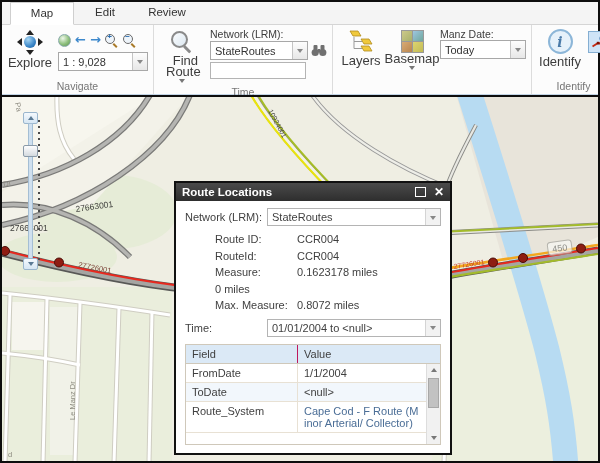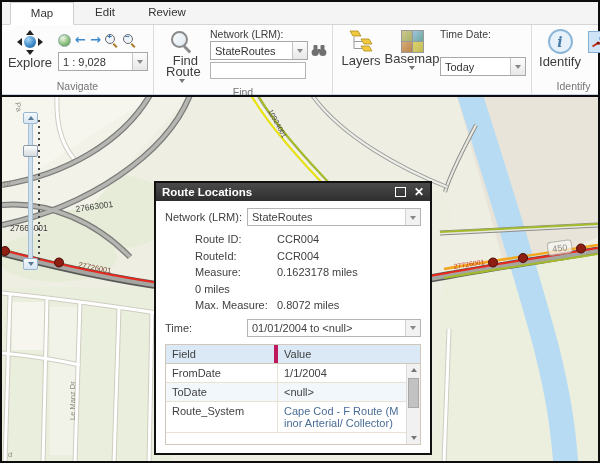--- a/index.html
+++ b/index.html
@@ -52,21 +52,21 @@
     background:linear-gradient(135deg,#fafcfe,#dde8f1);}
   .bigmag .handle{position:absolute;left:15px;top:15px;width:9px;height:3px;background:#8a8a8a;transform:rotate(45deg);transform-origin:0 0;border-radius:1px;}
 
   .network-col{display:flex;flex-direction:column;padding-top:1px;}
   .network-col .flabel{font-size:10.5px;color:#3c3c3c;margin-bottom:1px;}
   .net-row{display:flex;align-items:center;gap:3px;}
   .net-combo{width:96px;}
   .route-input{width:94px;height:15px;border:1px solid #b4b4b4;background:#fff;margin-top:2px;}
 
   .viewdate-col{display:flex;flex-direction:column;padding-top:1px;}
-  .vd-combo{width:84px;margin-top:17px;}
+  .vd-combo{width:84px;margin-top:0;}
 
   .layers-icon,.basemap-icon{margin:3px auto 1px;}
   .basemap-grid{width:22px;height:22px;display:grid;grid-template-columns:10px 10px;grid-template-rows:10px 10px;gap:1px;}
   .bm{width:10px;height:10px;border:0.5px solid #999;}
   .bm1{background:linear-gradient(135deg,#cdc98b,#a8b06a);}
   .bm2{background:linear-gradient(135deg,#9ec6e0,#6fa89c);}
   .bm3{background:linear-gradient(135deg,#d8ab76,#b9854e);}
   .bm4{background:linear-gradient(135deg,#ddd470,#c2bb54);}
 
   .id-circle{width:25px;height:25px;border-radius:50%;border:2px solid #8cb6d8;background:#e6f1fa;color:#4a7aa8;
@@ -84,38 +84,38 @@
   .sl-btn.top{top:0;}
   .sl-btn.bottom{top:146px;}
   .sl-up::after{content:"";border:3px solid transparent;border-bottom:4px solid #5a7a94;margin-bottom:3px;}
   .sl-down::after{content:"";border:3px solid transparent;border-top:4px solid #5a7a94;margin-top:3px;}
   .sl-track{position:absolute;left:5px;top:11px;width:5px;height:136px;background:#cfe0ef;border:1px solid #a4bed4;box-sizing:border-box;}
   .sl-handle{position:absolute;left:0;top:33px;width:15px;height:12px;background:linear-gradient(#fefefe,#d4dadf);border:1px solid #8a9aa8;border-radius:2px;box-sizing:border-box;}
   .sl-ticks{position:absolute;left:15px;top:8px;width:1.5px;height:140px;
     background:repeating-linear-gradient(#4a4a4a 0 2.5px,transparent 2.5px 6px);}
 
   
-  .dialog{position:absolute;left:152px;top:84px;width:278px;height:274px;border:2px solid #111;background:#fff;box-sizing:border-box;display:flex;flex-direction:column;}
+  .dialog{position:absolute;left:172px;top:84px;width:278px;height:274px;border:2px solid #111;background:#fff;box-sizing:border-box;display:flex;flex-direction:column;}
   .dlg-title{height:18px;background:linear-gradient(#4a4a4a,#2e2e2e);color:#fff;font-size:11.5px;font-weight:bold;display:flex;align-items:center;padding:0 6px;flex-shrink:0;}
   .dlg-btns{margin-left:auto;display:flex;align-items:center;gap:8px;}
   .dlg-max{width:9px;height:8px;border:1.5px solid #fff;box-sizing:content-box;}
   .dlg-close{font-size:12px;font-weight:bold;line-height:10px;}
   .dlg-body{flex:1;padding:7px 9px 8px;display:flex;flex-direction:column;font-size:11px;color:#3f3f3f;overflow:hidden;}
   .dlg-row{display:flex;align-items:center;}
   .dlg-label{width:82px;flex-shrink:0;}
   .dlg-combo{flex:1;height:18px;border:1px solid #b4b4b4;background:#fff;display:flex;align-items:center;box-sizing:border-box;}
   .dlg-combo .txt{padding-left:4px;flex:1;}
   .dlg-combo .dd{background:#f2f2f2;border-left:1px solid #d4d4d4;}
   .row-net{margin-bottom:6px;}
   .row-plain{line-height:15.5px;margin-bottom:1px;margin-left:30px;}
   .row-time{margin:4px 0 7px;}
 
   .rl-table{flex:1;border:1px solid #cfc8ba;display:flex;flex-direction:column;min-height:0;}
   .rt-head{display:flex;background:#dbe9f6;border-bottom:1px solid #cfc8ba;flex-shrink:0;}
-  .rt-head .c1{width:112px;padding:3px 6px;border-right:4px solid #be185d;box-sizing:border-box;}
+  .rt-head .c1{width:112px;padding:3px 6px;border-right:1px solid #be185d;box-sizing:border-box;}
   .rt-head .c2{flex:1;padding:3px 6px;}
   .rt-bodywrap{flex:1;display:flex;min-height:0;}
   .rt-rows{flex:1;min-width:0;}
   .rt-row{display:flex;border-bottom:1px solid #e8e1d4;}
   .rt-row:nth-child(even){background:#f2f7fc;}
   .rt-row .c1{width:112px;padding:3px 6px;border-right:1px solid #e8e1d4;box-sizing:border-box;}
   .rt-row .c2{flex:1;padding:3px 6px;min-width:0;}
   .rt-row.wrap2 .c2{word-break:break-all;color:#4a6d96;}
   .rt-scroll{width:13px;background:#f1f1f1;border-left:1px solid #ddd;position:relative;flex-shrink:0;}
   .sc-up,.sc-down{position:absolute;left:0;width:100%;height:11px;display:flex;align-items:center;justify-content:center;}
@@ -195,21 +195,21 @@
               <rect x="2.5" y="1" width="4" height="5" rx="1" fill="#707070"></rect>
               <rect x="9.5" y="1" width="4" height="5" rx="1" fill="#707070"></rect>
               <circle cx="4.2" cy="8.5" r="3.6" fill="#707070"></circle>
               <circle cx="11.8" cy="8.5" r="3.6" fill="#707070"></circle>
               <rect x="6.5" y="5" width="3" height="3.5" fill="#707070"></rect>
             </svg>
           </div>
           <div class="route-input"></div>
         </div>
       </div>
-      <div class="rgroup-label">Find</div>
+      <div class="rgroup-label">Time</div>
     </div>
 
     <div class="rgroup">
       <div class="rgroup-content">
         <div class="icon-col">
           <svg class="layers-icon" width="24" height="24" viewBox="0 0 24 24">
             <polyline points="5,7 5,11.5 13,11.5" fill="none" stroke="#9a9a9a" stroke-width="1"></polyline>
             <polyline points="5,11.5 5,18.5 13,18.5" fill="none" stroke="#9a9a9a" stroke-width="1"></polyline>
             <g fill="#f0c93c" stroke="#b08c20" stroke-width="0.8">
               <polygon points="1,1 9,1 12,6 4,6"></polygon>
@@ -223,21 +223,21 @@
           <div class="basemap-grid basemap-icon">
             <span class="bm bm1"></span>
               <span class="bm bm2"></span>
             <span class="bm bm3"></span>
               <span class="bm bm4"></span>
           </div>
           <div class="lbl">Basemap</div>
           <span class="tri-dd"></span>
         </div>
         <div class="viewdate-col">
-          <div class="flabel" style="font-size:10.5px;color:#3c3c3c;">Time Date:</div>
+          <div class="flabel" style="font-size:10.5px;color:#3c3c3c;">Manz Date:</div>
           <div class="combo vd-combo">
             <span class="txt">Today</span>
             <span class="dd"></span>
           </div>
         </div>
       </div>
     </div>
 
     <div class="rgroup">
       <div class="rgroup-content">

